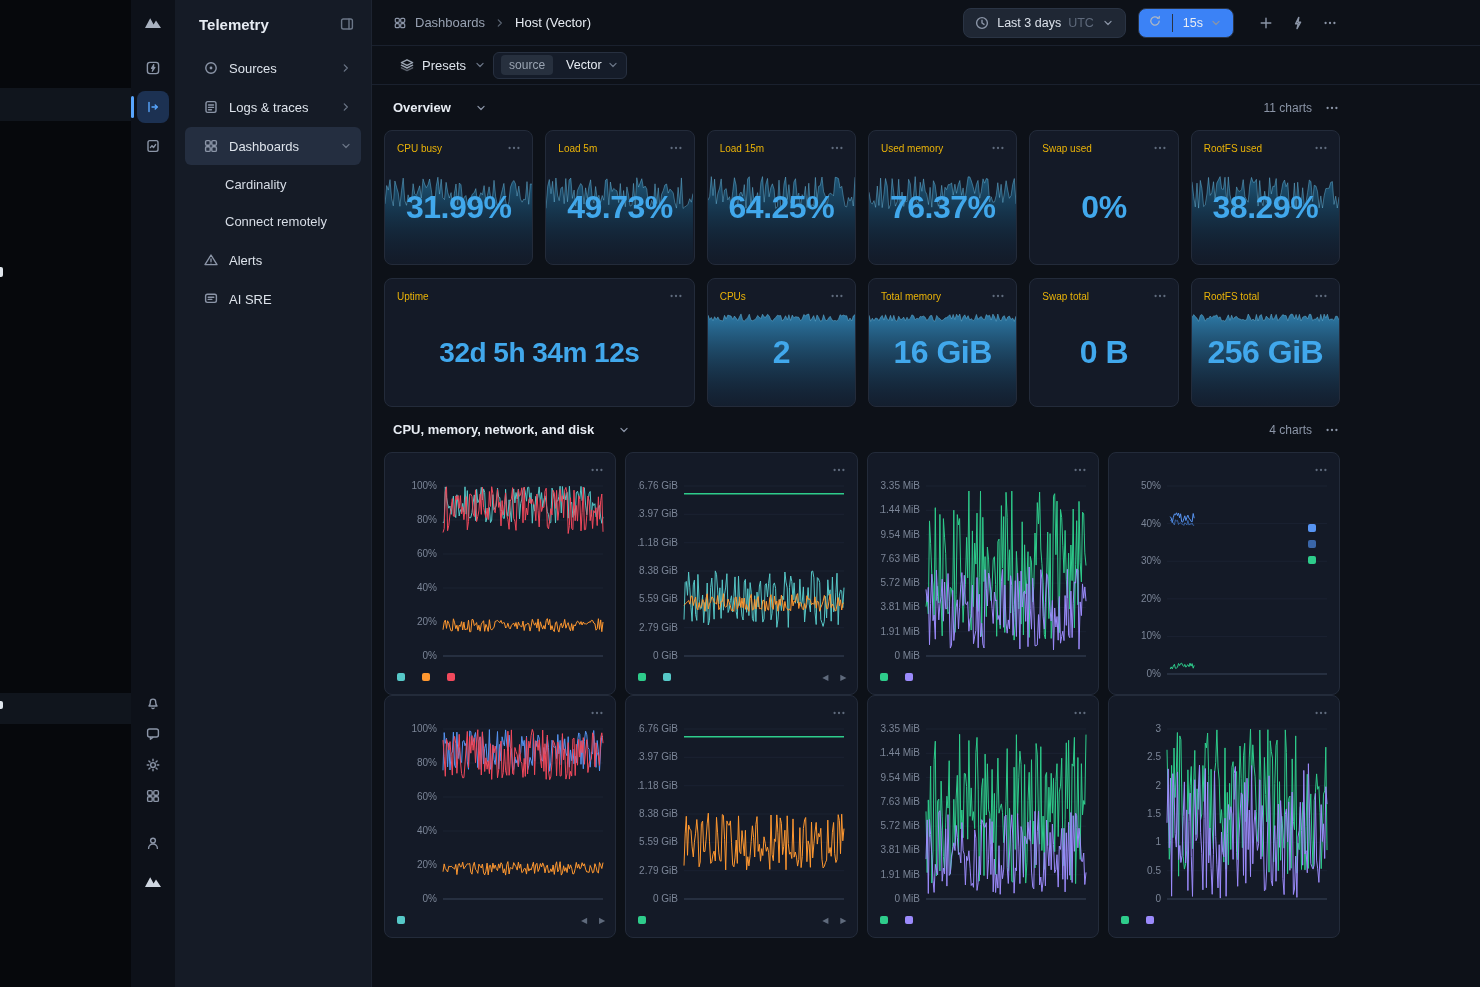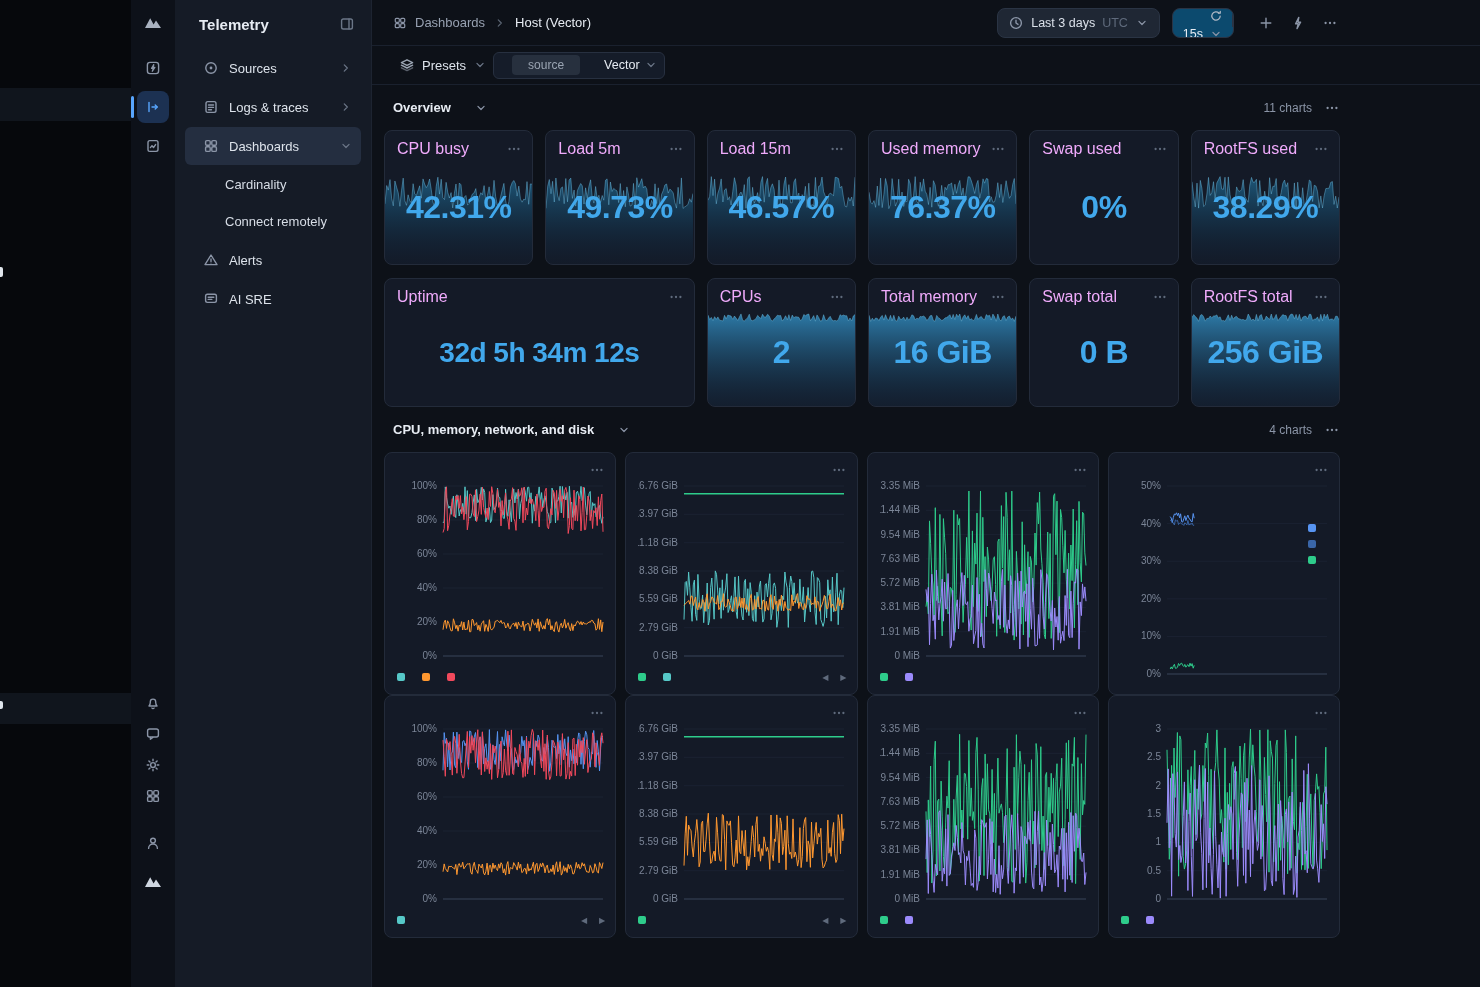--- a/index.html
+++ b/index.html
@@ -45,49 +45,49 @@
   .crumbs{display:flex;align-items:center;gap:8px;font-size:13px;padding-left:9px;}
   .crumb-icn{color:#8b95a7;display:flex;}
   .crumb-root{color:#97a1b1;cursor:pointer;}
   .crumb-sep{color:#5b6573;display:flex;}
   .crumb-cur{color:#e7ecf3;font-weight:500;}
   .top-controls{display:flex;align-items:center;gap:12px;}
   .pill{display:flex;align-items:center;gap:7px;height:30px;padding:8px 10px;background:#1f2734;border:1px solid #2a3444;
     border-radius:8px;font-size:12.5px;color:#dbe1ea;cursor:pointer;}
   .pill .icn,.interval .icn{display:flex;color:#8b95a7;}
   .muted{color:#5f6a7c;}
-  .refresh-group{display:flex;align-items:flex-end;height:30px;background:#0c4a6e;border:1px solid #2a3444;border-radius:8px;overflow:hidden;flex-direction:column;}
+  .refresh-group{display:flex;align-items:center;height:30px;background:#3b82f6;border:1px solid #2a3444;border-radius:8px;overflow:hidden;}
   .refresh-btn{width:34px;display:flex;align-items:center;justify-content:center;color:#aeb7c4;border-right:1px solid #2a3444;cursor:pointer;}
   .interval{display:flex;align-items:center;gap:6px;padding:0 10px;font-size:12.5px;cursor:pointer;}
   .ghost{color:#8b95a7;background:none;border:none;display:flex;cursor:pointer;padding:2px;}
   .gap-l{margin-left:10px;}
   
   .filterbar{height:39px;flex:none;display:flex;align-items:center;gap:0;padding:0 140px 0 21px;border-bottom:1px solid #1a212e;}
   .presets{display:flex;align-items:center;gap:7px;font-size:13px;color:#dde3eb;cursor:pointer;background:none;border:none;}
   .presets .icn{display:flex;color:#9aa4b2;}
   .tag{display:flex;align-items:center;height:27px;background:#151c29;border:1px solid #273040;border-radius:6px;overflow:hidden;cursor:pointer;}
-  .tag-key{background:#27303e;color:#9aa4b2;font-size:12px;padding:3px 16px;margin:18px;border-radius:4px;}
+  .tag-key{background:#27303e;color:#9aa4b2;font-size:12px;padding:3px 8px;margin:7px;border-radius:4px;}
   .tag-val{font-size:12.5px;color:#e7ecf3;padding:0 4px 0 6px;font-weight:500;}
   .tag .chev{color:#6b7687;display:flex;padding-right:6px;}
   
   .scroll{flex:1;padding:0 140px 6px 12px;overflow:hidden;}
   .section-head{height:45px;display:flex;align-items:center;justify-content:space-between;}
   .sh-left{display:flex;align-items:center;gap:23px;font-size:13px;font-weight:700;padding-left:9px;cursor:pointer;}
   .sh-left .chev{color:#8b95a7;display:flex;}
   .sh-right{display:flex;align-items:center;gap:12px;color:#8b95a7;font-size:12px;}
   .sh-right .ghost{padding:0;}
   
   .stat-grid{display:grid;grid-template-columns:repeat(6,1fr);gap:12px;}
   .stat-grid .card{height:135px;}
   .stat-grid.row2{margin-top:13px;}
   .stat-grid.row2 .card{height:129px;}
   .card{position:relative;background:#141a27;border:1px solid #232b3a;border-radius:8px;overflow:hidden;}
   .span2{grid-column:span 2;}
   .card-head{position:relative;z-index:3;display:flex;align-items:center;justify-content:space-between;padding:9px 10px 0 12px;}
-  .stat-title{font-size:16px;color:#f0abfc;}
+  .stat-title{font-size:10px;color:#eab308;}
   .dots-btn{color:#5f6a7c;cursor:pointer;display:flex;}
   .stat-value{position:absolute;z-index:2;left:4px;right:4px;top:26px;bottom:6px;display:flex;align-items:center;justify-content:center;
     font-size:32px;font-weight:700;color:#41a8ec;letter-spacing:-0.5px;white-space:nowrap;}
   .stat-value.small{font-size:28px;}
   .spark-wrap{position:absolute;z-index:1;left:0;right:0;bottom:0;}
   
   .chart-grid{display:grid;grid-template-columns:repeat(4,1fr);gap:9px;}
   .chart-grid .card{height:243px;display:flex;flex-direction:column;padding:9px 10px 8px 12px;}
   .chart-head{display:flex;align-items:center;justify-content:space-between;}
   .chart-title{font-size:12.5px;color:#ccd3de;}
@@ -384,21 +384,21 @@
             <div class="card-head">
               <span class="stat-title">CPU busy</span>
               <span class="dots-btn">
                 <svg width="16" height="16" viewBox="0 0 16 16" fill="none" stroke="currentColor" stroke-width="1.4" stroke-linecap="round" stroke-linejoin="round">
                   <circle cx="3.6" cy="8" r="1.15" fill="currentColor" stroke="none"></circle>
                   <circle cx="8" cy="8" r="1.15" fill="currentColor" stroke="none"></circle>
                   <circle cx="12.4" cy="8" r="1.15" fill="currentColor" stroke="none"></circle>
                 </svg>
               </span>
             </div>
-            <div class="stat-value">42.31%</div>
+            <div class="stat-value">31.99%</div>
             <div class="spark-wrap" style="height: 92px;"><svg width="147" height="92">
                 <defs>
                   <linearGradient id="g0" x1="0" y1="0" x2="0" y2="1">
                     <stop offset="0" stop-color="#1f6288" stop-opacity="0.85"></stop>
                     <stop offset="1" stop-color="#0d2840" stop-opacity="0.08"></stop>
                   </linearGradient>
                 </defs>
                 <polygon points="0,92 0.0,31.8 1.7,13.5 3.3,18.1 5.0,7.6 6.6,26.2 8.3,33.8 9.9,9.0 11.6,15.2 13.2,20.7 14.9,34.3 16.5,18.7 18.2,6.1 19.8,28.7 21.5,33.3 23.1,22.8 24.8,28.8 26.4,30.9 28.1,11.7 29.7,21.9 31.4,23.5 33.0,18.6 34.7,13.8 36.3,26.2 38.0,6.9 39.6,12.0 41.3,15.7 42.9,13.0 44.6,7.0 46.2,17.2 47.9,30.0 49.6,35.8 51.2,14.4 52.9,5.2 54.5,22.1 56.2,7.2 57.8,25.7 59.5,27.6 61.1,10.3 62.8,20.5 64.4,26.0 66.1,20.6 67.7,35.9 69.4,21.3 71.0,12.0 72.7,32.9 74.3,11.0 76.0,12.8 77.6,29.7 79.3,25.1 80.9,23.5 82.6,33.1 84.2,31.3 85.9,25.5 87.5,21.9 89.2,20.8 90.8,16.6 92.5,30.7 94.1,25.3 95.8,20.7 97.4,22.8 99.1,13.6 100.8,28.5 102.4,23.5 104.1,14.8 105.7,25.5 107.4,27.1 109.0,8.3 110.7,24.8 112.3,33.1 114.0,31.9 115.6,24.7 117.3,17.8 118.9,11.4 120.6,28.4 122.2,36.7 123.9,29.5 125.5,15.0 127.2,10.5 128.8,8.5 130.5,11.8 132.1,24.1 133.8,14.1 135.4,26.9 137.1,30.2 138.7,27.2 140.4,27.6 142.0,9.6 143.7,32.3 145.3,11.9 147.0,12.2 147,92" fill="url(#g0)"></polygon>
                 <polyline points="0.0,31.8 1.7,13.5 3.3,18.1 5.0,7.6 6.6,26.2 8.3,33.8 9.9,9.0 11.6,15.2 13.2,20.7 14.9,34.3 16.5,18.7 18.2,6.1 19.8,28.7 21.5,33.3 23.1,22.8 24.8,28.8 26.4,30.9 28.1,11.7 29.7,21.9 31.4,23.5 33.0,18.6 34.7,13.8 36.3,26.2 38.0,6.9 39.6,12.0 41.3,15.7 42.9,13.0 44.6,7.0 46.2,17.2 47.9,30.0 49.6,35.8 51.2,14.4 52.9,5.2 54.5,22.1 56.2,7.2 57.8,25.7 59.5,27.6 61.1,10.3 62.8,20.5 64.4,26.0 66.1,20.6 67.7,35.9 69.4,21.3 71.0,12.0 72.7,32.9 74.3,11.0 76.0,12.8 77.6,29.7 79.3,25.1 80.9,23.5 82.6,33.1 84.2,31.3 85.9,25.5 87.5,21.9 89.2,20.8 90.8,16.6 92.5,30.7 94.1,25.3 95.8,20.7 97.4,22.8 99.1,13.6 100.8,28.5 102.4,23.5 104.1,14.8 105.7,25.5 107.4,27.1 109.0,8.3 110.7,24.8 112.3,33.1 114.0,31.9 115.6,24.7 117.3,17.8 118.9,11.4 120.6,28.4 122.2,36.7 123.9,29.5 125.5,15.0 127.2,10.5 128.8,8.5 130.5,11.8 132.1,24.1 133.8,14.1 135.4,26.9 137.1,30.2 138.7,27.2 140.4,27.6 142.0,9.6 143.7,32.3 145.3,11.9 147.0,12.2" fill="none" stroke="rgba(108,190,228,0.45)" stroke-width="1"></polyline>
               </svg></div>
@@ -430,21 +430,21 @@
             <div class="card-head">
               <span class="stat-title">Load 15m</span>
               <span class="dots-btn">
                 <svg width="16" height="16" viewBox="0 0 16 16" fill="none" stroke="currentColor" stroke-width="1.4" stroke-linecap="round" stroke-linejoin="round">
                   <circle cx="3.6" cy="8" r="1.15" fill="currentColor" stroke="none"></circle>
                   <circle cx="8" cy="8" r="1.15" fill="currentColor" stroke="none"></circle>
                   <circle cx="12.4" cy="8" r="1.15" fill="currentColor" stroke="none"></circle>
                 </svg>
               </span>
             </div>
-            <div class="stat-value">46.57%</div>
+            <div class="stat-value">64.25%</div>
             <div class="spark-wrap" style="height: 92px;"><svg width="147" height="92">
                 <defs>
                   <linearGradient id="g2" x1="0" y1="0" x2="0" y2="1">
                     <stop offset="0" stop-color="#1f6288" stop-opacity="0.85"></stop>
                     <stop offset="1" stop-color="#0d2840" stop-opacity="0.08"></stop>
                   </linearGradient>
                 </defs>
                 <polygon points="0,92 0.0,28.2 1.7,24.5 3.3,4.6 5.0,23.6 6.6,7.1 8.3,31.8 9.9,21.2 11.6,16.0 13.2,6.9 14.9,30.0 16.5,18.1 18.2,16.6 19.8,27.9 21.5,24.7 23.1,33.0 24.8,19.2 26.4,5.7 28.1,13.0 29.7,34.2 31.4,22.3 33.0,20.0 34.7,24.2 36.3,12.6 38.0,36.3 39.6,7.0 41.3,4.7 42.9,34.9 44.6,15.3 46.2,31.3 47.9,27.2 49.6,20.6 51.2,31.1 52.9,10.3 54.5,4.6 56.2,30.2 57.8,12.4 59.5,6.4 61.1,24.8 62.8,15.7 64.4,11.8 66.1,17.3 67.7,36.4 69.4,34.2 71.0,8.1 72.7,35.0 74.3,33.1 76.0,12.0 77.6,5.0 79.3,27.6 80.9,12.6 82.6,30.8 84.2,30.8 85.9,10.1 87.5,6.7 89.2,25.4 90.8,21.1 92.5,35.2 94.1,22.6 95.8,26.4 97.4,14.3 99.1,35.5 100.8,11.2 102.4,36.1 104.1,32.4 105.7,34.1 107.4,5.4 109.0,27.5 110.7,14.2 112.3,13.5 114.0,5.0 115.6,19.7 117.3,24.0 118.9,36.4 120.6,22.9 122.2,21.1 123.9,22.2 125.5,23.8 127.2,5.3 128.8,5.6 130.5,6.6 132.1,16.1 133.8,14.3 135.4,25.1 137.1,34.3 138.7,34.9 140.4,25.5 142.0,29.1 143.7,25.0 145.3,34.0 147.0,5.1 147,92" fill="url(#g2)"></polygon>
                 <polyline points="0.0,28.2 1.7,24.5 3.3,4.6 5.0,23.6 6.6,7.1 8.3,31.8 9.9,21.2 11.6,16.0 13.2,6.9 14.9,30.0 16.5,18.1 18.2,16.6 19.8,27.9 21.5,24.7 23.1,33.0 24.8,19.2 26.4,5.7 28.1,13.0 29.7,34.2 31.4,22.3 33.0,20.0 34.7,24.2 36.3,12.6 38.0,36.3 39.6,7.0 41.3,4.7 42.9,34.9 44.6,15.3 46.2,31.3 47.9,27.2 49.6,20.6 51.2,31.1 52.9,10.3 54.5,4.6 56.2,30.2 57.8,12.4 59.5,6.4 61.1,24.8 62.8,15.7 64.4,11.8 66.1,17.3 67.7,36.4 69.4,34.2 71.0,8.1 72.7,35.0 74.3,33.1 76.0,12.0 77.6,5.0 79.3,27.6 80.9,12.6 82.6,30.8 84.2,30.8 85.9,10.1 87.5,6.7 89.2,25.4 90.8,21.1 92.5,35.2 94.1,22.6 95.8,26.4 97.4,14.3 99.1,35.5 100.8,11.2 102.4,36.1 104.1,32.4 105.7,34.1 107.4,5.4 109.0,27.5 110.7,14.2 112.3,13.5 114.0,5.0 115.6,19.7 117.3,24.0 118.9,36.4 120.6,22.9 122.2,21.1 123.9,22.2 125.5,23.8 127.2,5.3 128.8,5.6 130.5,6.6 132.1,16.1 133.8,14.3 135.4,25.1 137.1,34.3 138.7,34.9 140.4,25.5 142.0,29.1 143.7,25.0 145.3,34.0 147.0,5.1" fill="none" stroke="rgba(108,190,228,0.45)" stroke-width="1"></polyline>
               </svg></div>

